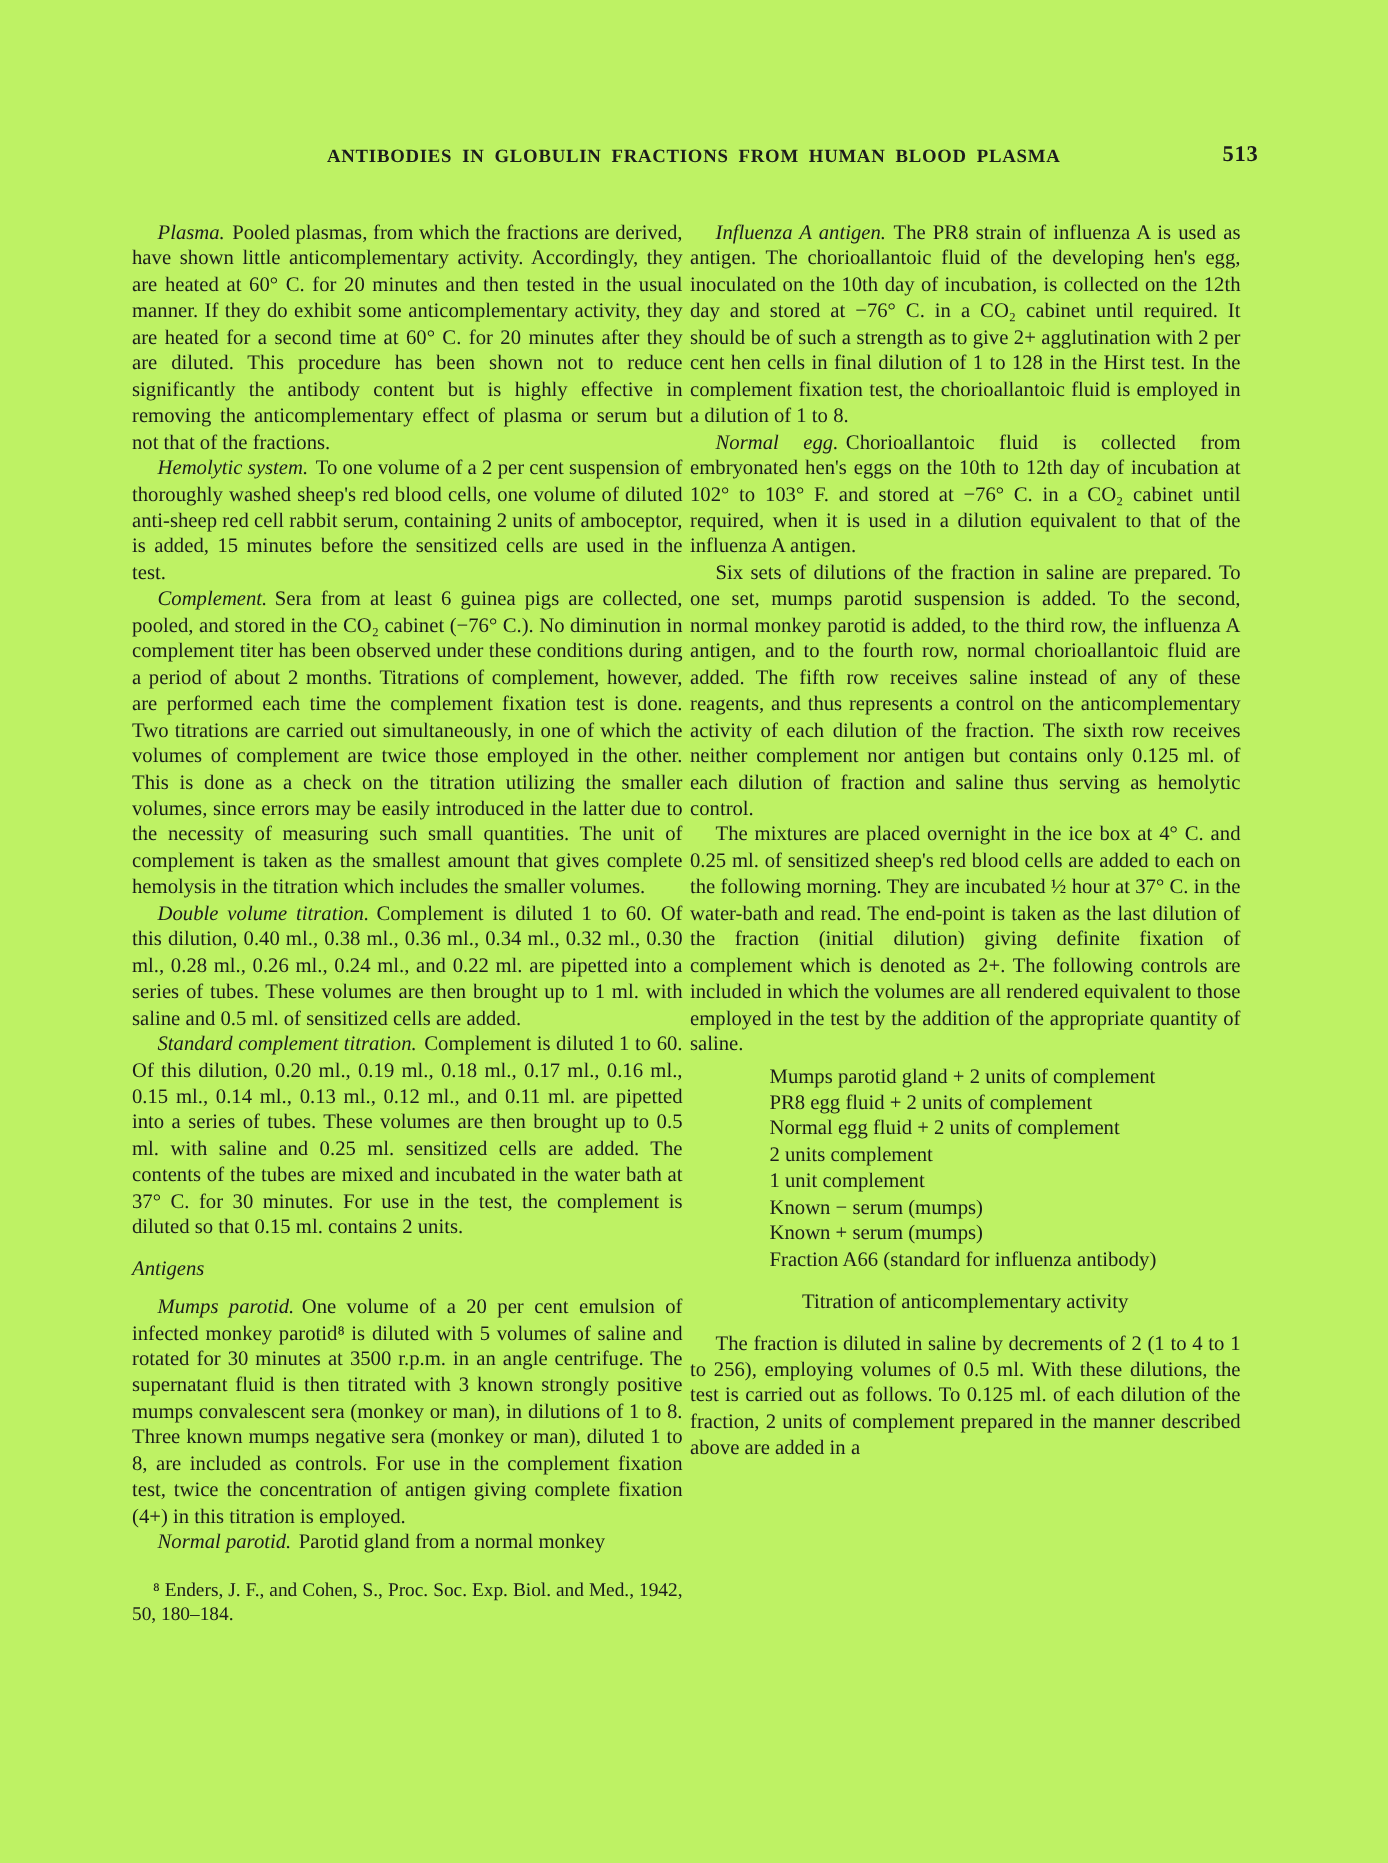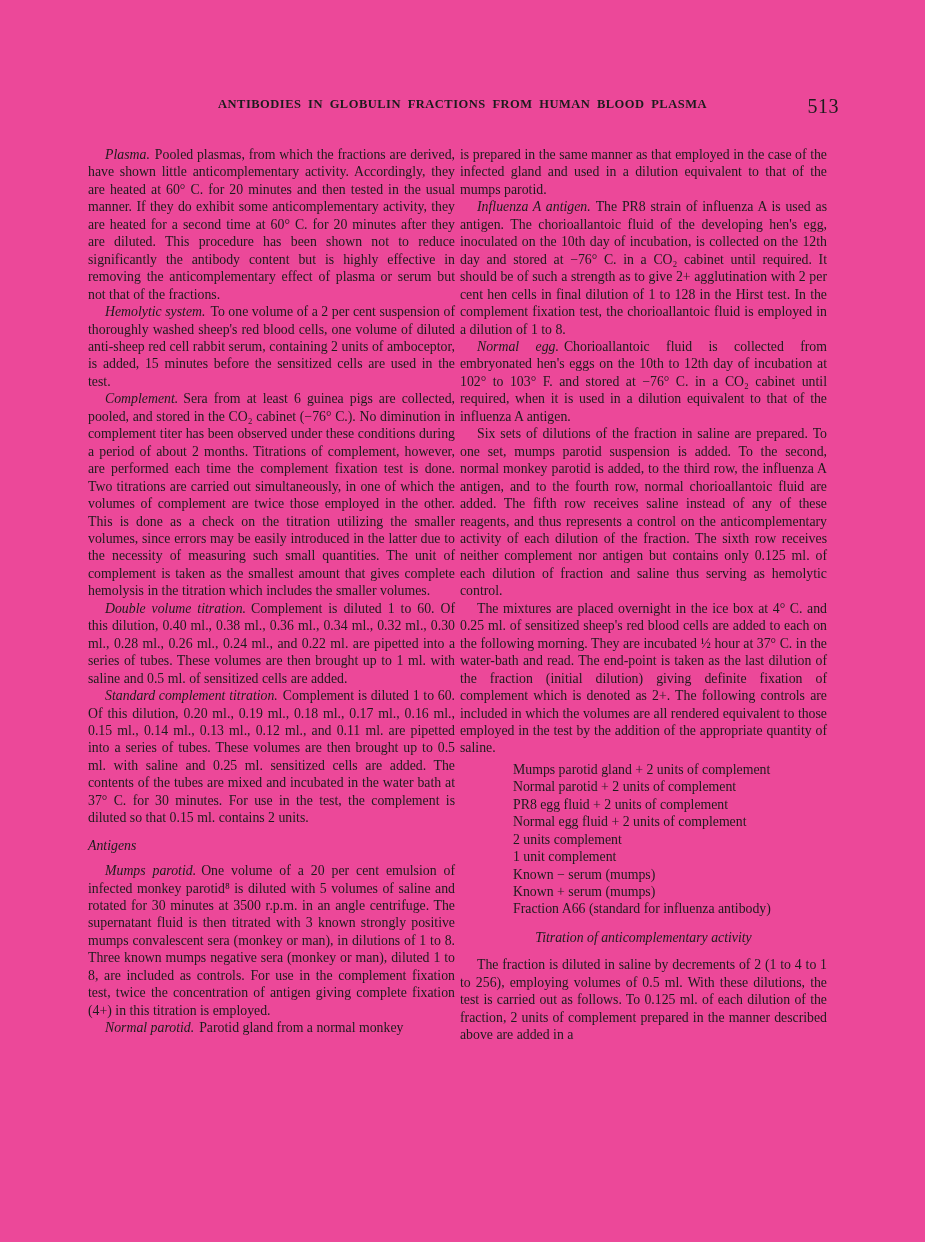--- a/index.html
+++ b/index.html
@@ -4,21 +4,21 @@
 <style>
   * { box-sizing: border-box; }
   html, body { margin: 0; padding: 0; }
   body {
     width: 925px; height: 1242px;
     background: #e9e8e4;
   }
   .page {
     position: relative;
     width: 925px; height: 1242px;
-    background: #ec4899;
+    background: #bef264;
     overflow: hidden;
     color: #1c1c1c;
     font-family: "Liberation Serif", "DejaVu Serif", serif;
   }
   .content {
     position: absolute;
     top: 97px; left: 88px;
     width: 749px;
   }
   .running-head { position: relative; height: 18px; }
@@ -26,41 +26,40 @@
     display: block;
     text-align: center;
     font-weight: 700;
     font-size: 12.5px;
     letter-spacing: 0.5px;
     word-spacing: 3px;
   }
   .page-number {
     position: absolute;
     right: -2px; top: -2px;
-    font-size: 20px;
-    font-weight: 400;
+    font-size: 15px;
+    font-weight: 700;
     letter-spacing: 0.5px;
   }
   .columns { display: flex; gap: 5px; margin-top: 31px; }
   .col {
     width: 367px;
     font-size: 13.8px;
     line-height: 17.45px;
     text-align: justify;
   }
   .col p { margin: 0; text-indent: 17px; }
   .col p.no-indent { text-indent: 0; }
   .lead { font-style: italic; margin-right: 5px; }
   .section-heading {
     font-style: italic;
     margin: 10px 0 8px 0;
     text-align: left;
   }
   .subheading {
-    font-style: italic;
     text-align: center;
     margin: 11px 0 10px 0;
   }
   .controls {
     margin: 4px 0 3px 53px;
     text-align: left;
   }
   .control-line { line-height: 17.45px; white-space: nowrap; }
   .footnote {
     margin-top: 15px;
@@ -88,32 +87,31 @@
         <p><span class="lead">Hemolytic system.</span><span>To one volume of a 2 per cent suspension of thoroughly washed sheep's red blood cells, one volume of diluted anti-sheep red cell rabbit serum, containing 2 units of amboceptor, is added, 15 minutes before the sensitized cells are used in the test.</span></p>
         <p><span class="lead">Complement.</span><span>Sera from at least 6 guinea pigs are collected, pooled, and stored in the CO₂ cabinet (−76° C.). No diminution in complement titer has been observed under these conditions during a period of about 2 months. Titrations of complement, however, are performed each time the complement fixation test is done. Two titrations are carried out simultaneously, in one of which the volumes of complement are twice those employed in the other. This is done as a check on the titration utilizing the smaller volumes, since errors may be easily introduced in the latter due to the necessity of measuring such small quantities. The unit of complement is taken as the smallest amount that gives complete hemolysis in the titration which includes the smaller volumes.</span></p>
         <p><span class="lead">Double volume titration.</span><span>Complement is diluted 1 to 60. Of this dilution, 0.40 ml., 0.38 ml., 0.36 ml., 0.34 ml., 0.32 ml., 0.30 ml., 0.28 ml., 0.26 ml., 0.24 ml., and 0.22 ml. are pipetted into a series of tubes. These volumes are then brought up to 1 ml. with saline and 0.5 ml. of sensitized cells are added.</span></p>
         <p><span class="lead">Standard complement titration.</span><span>Complement is diluted 1 to 60. Of this dilution, 0.20 ml., 0.19 ml., 0.18 ml., 0.17 ml., 0.16 ml., 0.15 ml., 0.14 ml., 0.13 ml., 0.12 ml., and 0.11 ml. are pipetted into a series of tubes. These volumes are then brought up to 0.5 ml. with saline and 0.25 ml. sensitized cells are added. The contents of the tubes are mixed and incubated in the water bath at 37° C. for 30 minutes. For use in the test, the complement is diluted so that 0.15 ml. contains 2 units.</span></p>
 
         <div class="section-heading">Antigens</div>
 
         <p><span class="lead">Mumps parotid.</span><span>One volume of a 20 per cent emulsion of infected monkey parotid⁸ is diluted with 5 volumes of saline and rotated for 30 minutes at 3500 r.p.m. in an angle centrifuge. The supernatant fluid is then titrated with 3 known strongly positive mumps convalescent sera (monkey or man), in dilutions of 1 to 8. Three known mumps negative sera (monkey or man), diluted 1 to 8, are included as controls. For use in the complement fixation test, twice the concentration of antigen giving complete fixation (4+) in this titration is employed.</span></p>
         <p><span class="lead">Normal parotid.</span><span>Parotid gland from a normal monkey</span></p>
 
+        <div class="footnote">⁸ Enders, J. F., and Cohen, S., Proc. Soc. Exp. Biol. and Med., 1942, 50, 180–184.</div>
       </div>
 
       <div class="col">
-        <p class="no-indent"><span>is prepared in the same manner as that employed in the case of the infected gland and used in a dilution equivalent to that of the mumps parotid.</span></p>
         <p><span class="lead">Influenza A antigen.</span><span>The PR8 strain of influenza A is used as antigen. The chorioallantoic fluid of the developing hen's egg, inoculated on the 10th day of incubation, is collected on the 12th day and stored at −76° C. in a CO₂ cabinet until required. It should be of such a strength as to give 2+ agglutination with 2 per cent hen cells in final dilution of 1 to 128 in the Hirst test. In the complement fixation test, the chorioallantoic fluid is employed in a dilution of 1 to 8.</span></p>
         <p><span class="lead">Normal egg.</span><span>Chorioallantoic fluid is collected from embryonated hen's eggs on the 10th to 12th day of incubation at 102° to 103° F. and stored at −76° C. in a CO₂ cabinet until required, when it is used in a dilution equivalent to that of the influenza A antigen.</span></p>
         <p><span>Six sets of dilutions of the fraction in saline are prepared. To one set, mumps parotid suspension is added. To the second, normal monkey parotid is added, to the third row, the influenza A antigen, and to the fourth row, normal chorioallantoic fluid are added. The fifth row receives saline instead of any of these reagents, and thus represents a control on the anticomplementary activity of each dilution of the fraction. The sixth row receives neither complement nor antigen but contains only 0.125 ml. of each dilution of fraction and saline thus serving as hemolytic control.</span></p>
         <p><span>The mixtures are placed overnight in the ice box at 4° C. and 0.25 ml. of sensitized sheep's red blood cells are added to each on the following morning. They are incubated ½ hour at 37° C. in the water-bath and read. The end-point is taken as the last dilution of the fraction (initial dilution) giving definite fixation of complement which is denoted as 2+. The following controls are included in which the volumes are all rendered equivalent to those employed in the test by the addition of the appropriate quantity of saline.</span></p>
 
         <div class="controls">
             <div class="control-line">Mumps parotid gland + 2 units of complement</div>
-            <div class="control-line">Normal parotid + 2 units of complement</div>
             <div class="control-line">PR8 egg fluid + 2 units of complement</div>
             <div class="control-line">Normal egg fluid + 2 units of complement</div>
             <div class="control-line">2 units complement</div>
             <div class="control-line">1 unit complement</div>
             <div class="control-line">Known − serum (mumps)</div>
             <div class="control-line">Known + serum (mumps)</div>
             <div class="control-line">Fraction A66 (standard for influenza antibody)</div>
           </div>
 
         <div class="subheading">Titration of anticomplementary activity</div>

